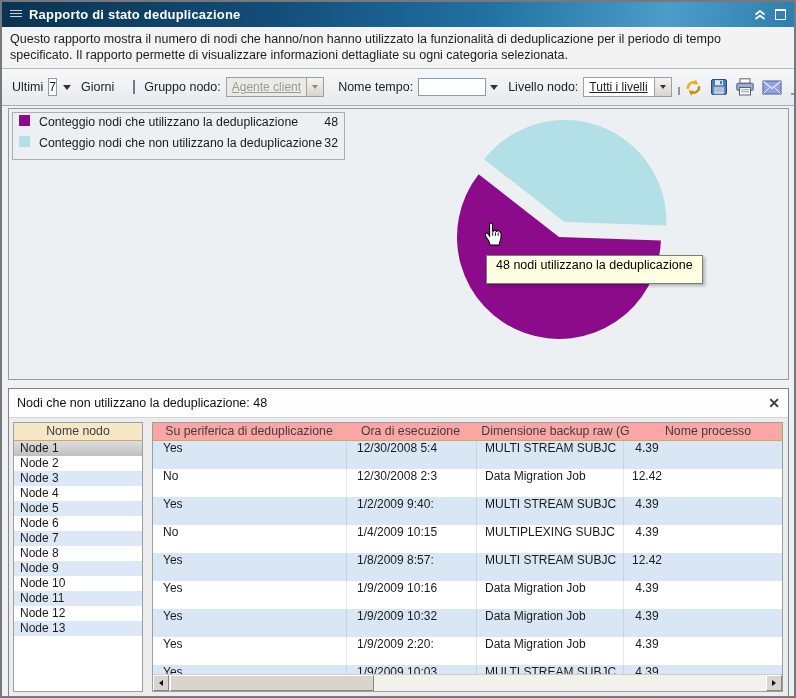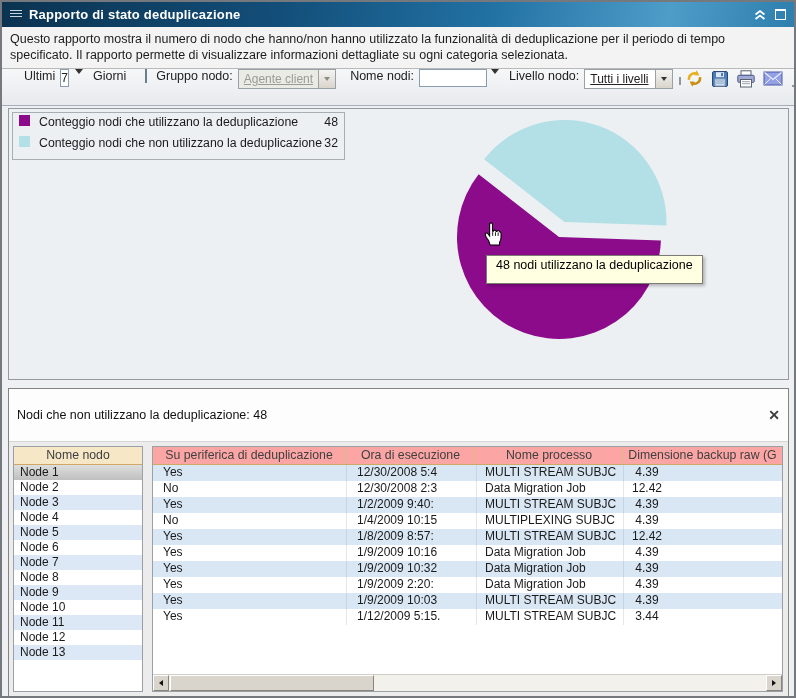--- a/index.html
+++ b/index.html
@@ -31,22 +31,22 @@
   .titlebar .title { font-size:13px; font-weight:bold; letter-spacing:.2px; }
   .title-btns { margin-left:auto; display:flex; align-items:center; gap:9px; }
   .maximize-box { width:9px; height:8px; border:1px solid #fff; border-top:2px solid #fff; display:inline-block; }
   
   .description {
     background:#f3f3f3; border-bottom:1px solid #b9b9b9;
     padding:4px 8px 5px; font-size:12.5px; line-height:16px; color:#1c1c1c;
   }
   
   .toolbar {
-    height:36px; display:flex; align-items:flex-start;
-    padding:0 20px; font-size:12.5px; color:#222;
+    height:36px; display:flex; align-items:center;
+    padding:0 8px; font-size:12.5px; color:#222;
     background:linear-gradient(#f6f7f8,#e7eaee);
     border-bottom:1px solid #a8adb5;
     white-space:nowrap;
   }
   .tb-label { margin:0 5px 0 2px; }
   .value-box {
     width:14px; height:16px; background:#fff; border:1px solid #8a9cb0;
     font-size:12px; text-align:center; line-height:16px; margin-right:4px;
   }
   .drop-arrow {
@@ -86,21 +86,21 @@
     box-shadow:2px 2px 3px rgba(0,0,0,.25); white-space:nowrap;
   }
   
   .detail-panel {
     margin:8px 5px 0 6px; height:309px;
     border:1px solid #848484; background:#ececec;
     display:flex; flex-direction:column; box-sizing:border-box;
   }
   .panel-header {
     height:20px; flex:none; background:#fdfdfd; border-bottom:1px solid #d6d6d6;
-    display:flex; align-items:center; padding:16px 8px; font-size:12.5px; color:#111;
+    display:flex; align-items:center; padding:4px 8px; font-size:12.5px; color:#111;
   }
   .close-x { margin-left:auto; font-size:14px; font-weight:bold; color:#3c3c3c; line-height:14px; cursor:default; }
   .panel-body { flex:1; display:flex; padding:4px 5px 4px 4px; min-height:0; }
   .left-pane {
     width:128px; flex:none; border:1px solid #9aa0a6; background:#fff;
     display:flex; flex-direction:column; overflow:hidden;
   }
   .pane-header {
     height:17px; flex:none; background:#f6e7c7; border-bottom:1px solid #cfa963;
     text-align:center; font-size:12.3px; line-height:17px; color:#3f3f3f;
@@ -114,21 +114,21 @@
     display:flex; flex-direction:column; overflow:hidden; min-width:0;
   }
   .tbl-header { display:flex; flex:none; height:17px; background:#fca5a5; border-bottom:1px solid #cfa963; }
   .th {
     box-sizing:border-box; border-right:1px solid #ddbe82;
     text-align:center; font-size:12.3px; line-height:16px; color:#3f3f3f;
     overflow:hidden; white-space:nowrap;
   }
   .th.c0 { width:193px; } .th.c1 { width:130px;text-align:center; } .th.c2 { width:147px; } .th.c3 { flex:1; border-right:none; }
   .tbl-rows { flex:1; overflow:hidden; }
-  .tr { display:flex; height:16px; font-size:12px; color:#1a1a1a; }
+  .tr { display:flex; height:28px; font-size:12px; color:#1a1a1a; }
   .tr.alt { background:#d9e6f4; }
   .td { box-sizing:border-box; overflow:hidden; white-space:nowrap; line-height:15px; }
   .td + .td { border-left:1px solid rgba(150,160,170,.25); }
   .td.c0 { width:193px; padding-left:10px; }
   .td.c1 { width:130px; padding-left:10px; }
   .td.c2 { width:147px; padding-left:8px; }
   .td.c3 { flex:1; text-align:center; padding-right:112px; }
   .hscroll { height:16px; flex:none; display:flex; background:#f3f1ec; border-top:1px solid #cfcdc6; }
   .sc-btn {
     width:16px; flex:none; background:#d9d5cd;
@@ -155,36 +155,36 @@
     <span class="title-btns">
       <span style="display:inline-flex;">
         <svg width="12" height="10" viewBox="0 0 10 9">
             <path d="M1 4 L5 1 L9 4 M1 8 L5 5 L9 8" stroke="#fff" stroke-width="1.7" fill="none"></path>
           </svg>
       </span>
       <span class="maximize-box"></span>
     </span>
   </div>
 
-  <div class="description">Questo rapporto mostra il numero di nodo che hanno/non hanno utilizzato la funzionalità di deduplicazione per il periodo di tempo specificato. Il rapporto permette di visualizzare informazioni dettagliate su ogni categoria selezionata.</div>
+  <div class="description">Questo rapporto mostra il numero di nodi che hanno/non hanno utilizzato la funzionalità di deduplicazione per il periodo di tempo specificato. Il rapporto permette di visualizzare informazioni dettagliate su ogni categoria selezionata.</div>
 
   <div class="toolbar">
     <span class="tb-label">Ultimi</span>
     <span class="value-box">7</span>
     <span class="drop-arrow"></span>
     <span class="tb-label">Giorni</span>
     <span class="checkbox"></span>
     <span class="tb-label">Gruppo nodo:</span>
     <span class="combo disabled">
       <span class="cb-text">Agente client</span>
       <span class="cb-btn">
           <i></i>
         </span>
     </span>
-    <span class="tb-label">Nome nodi:</span>
+    <span class="tb-label">Nome tempo:</span>
     <input class="text-input" type="text" value="" style="">
     <span class="drop-arrow"></span>
     <span class="tb-label">Livello nodo:</span>
     <span class="combo" style="margin-right:4px;">
       <span class="cb-text">Tutti i livelli</span>
       <span class="cb-btn">
           <i></i>
         </span>
     </span>
     <span class="corner-mark"></span>
@@ -275,22 +275,22 @@
             <div class="node-row alt">Node 11</div>
             <div class="node-row">Node 12</div>
             <div class="node-row alt">Node 13</div>
           </div>
       </div>
       <div class="splitter"></div>
       <div class="right-pane">
         <div class="tbl-header">
             <div class="th c0">Su periferica di deduplicazione</div>
             <div class="th c1">Ora di esecuzione</div>
+            <div class="th c3">Dimensione backup raw (G</div>
             <div class="th c2">Nome processo</div>
-            <div class="th c3">Dimensione backup raw (G</div>
           </div>
         <div class="tbl-rows">
             <div class="tr alt">
               <div class="td c0">Yes</div>
               <div class="td c1">12/30/2008 5:4</div>
               <div class="td c2">MULTI STREAM SUBJC</div>
               <div class="td c3">4.39</div>
             </div>
             <div class="tr">
               <div class="td c0">No</div>

